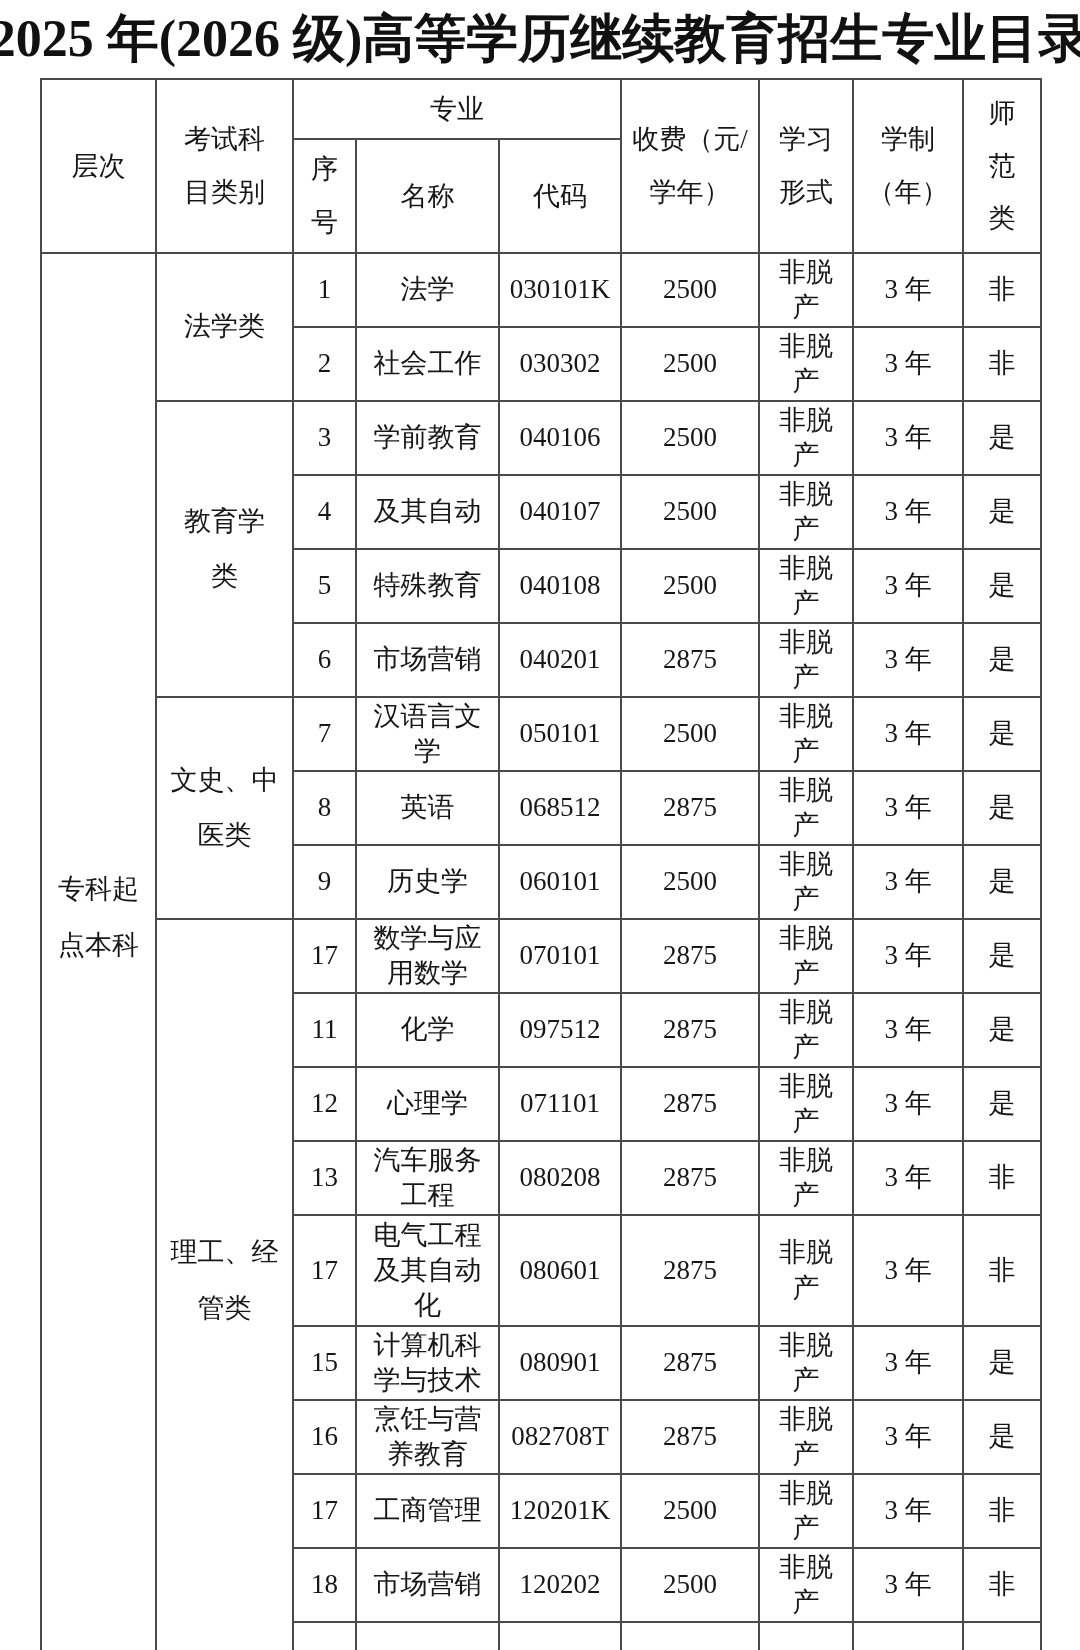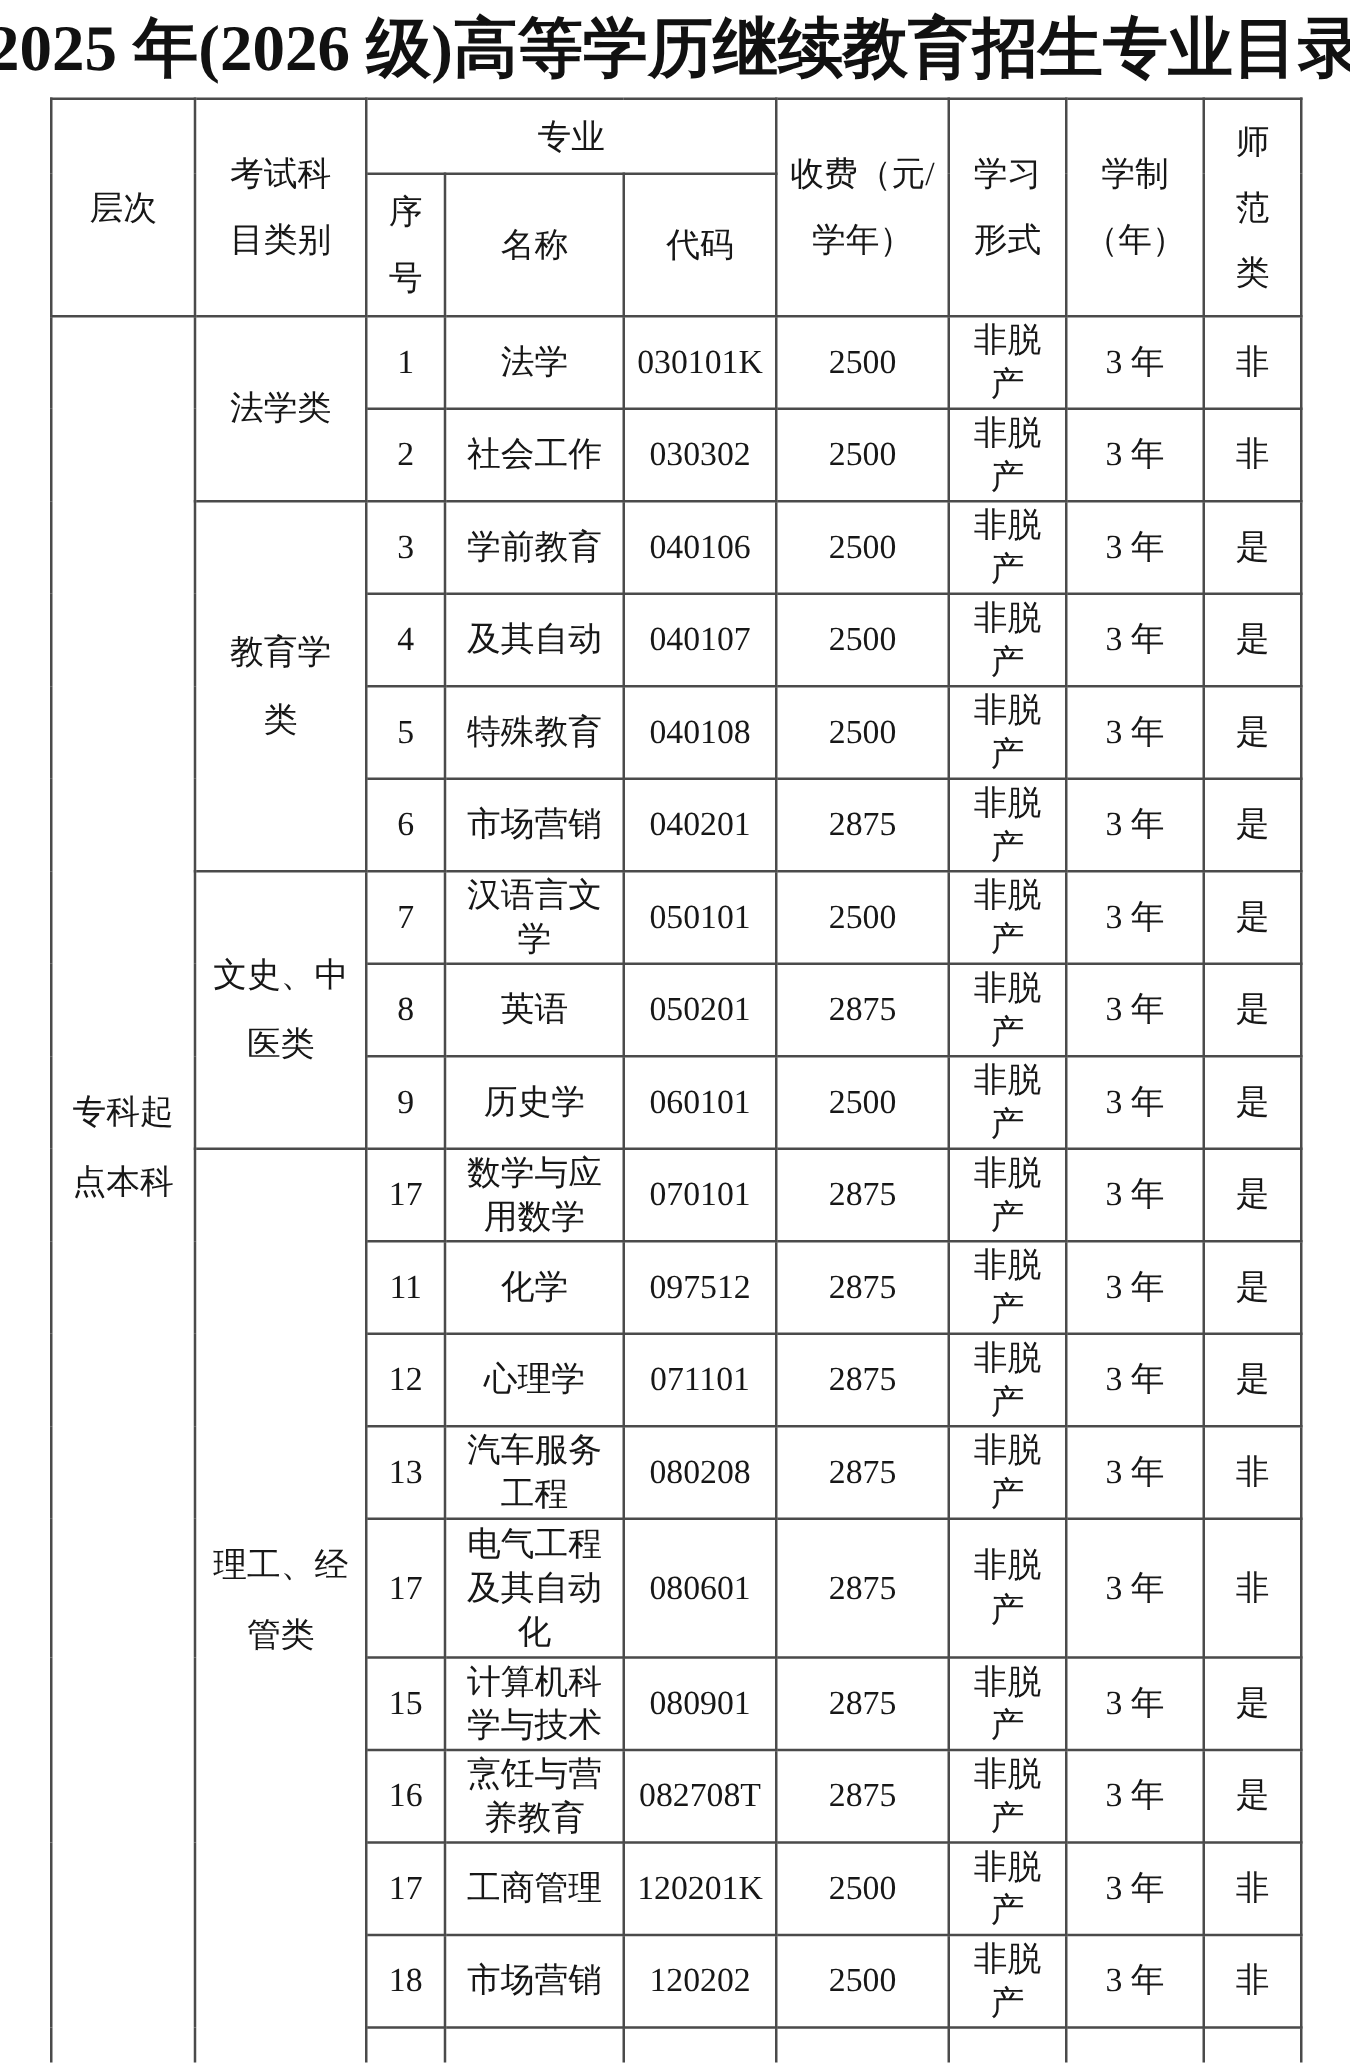--- a/index.html
+++ b/index.html
@@ -155,21 +155,21 @@
       <td>050101</td>
       <td>2500</td>
       <td>非脱
 产</td>
       <td>3 年</td>
       <td>是</td>
     </tr>
     <tr class="r">
       <td>8</td>
       <td>英语</td>
-      <td>050201</td>
+      <td>068512</td>
       <td>2875</td>
       <td>非脱
 产</td>
       <td>3 年</td>
       <td>是</td>
     </tr>
     <tr class="r">
       <td>9</td>
       <td>历史学</td>
       <td>060101</td>

